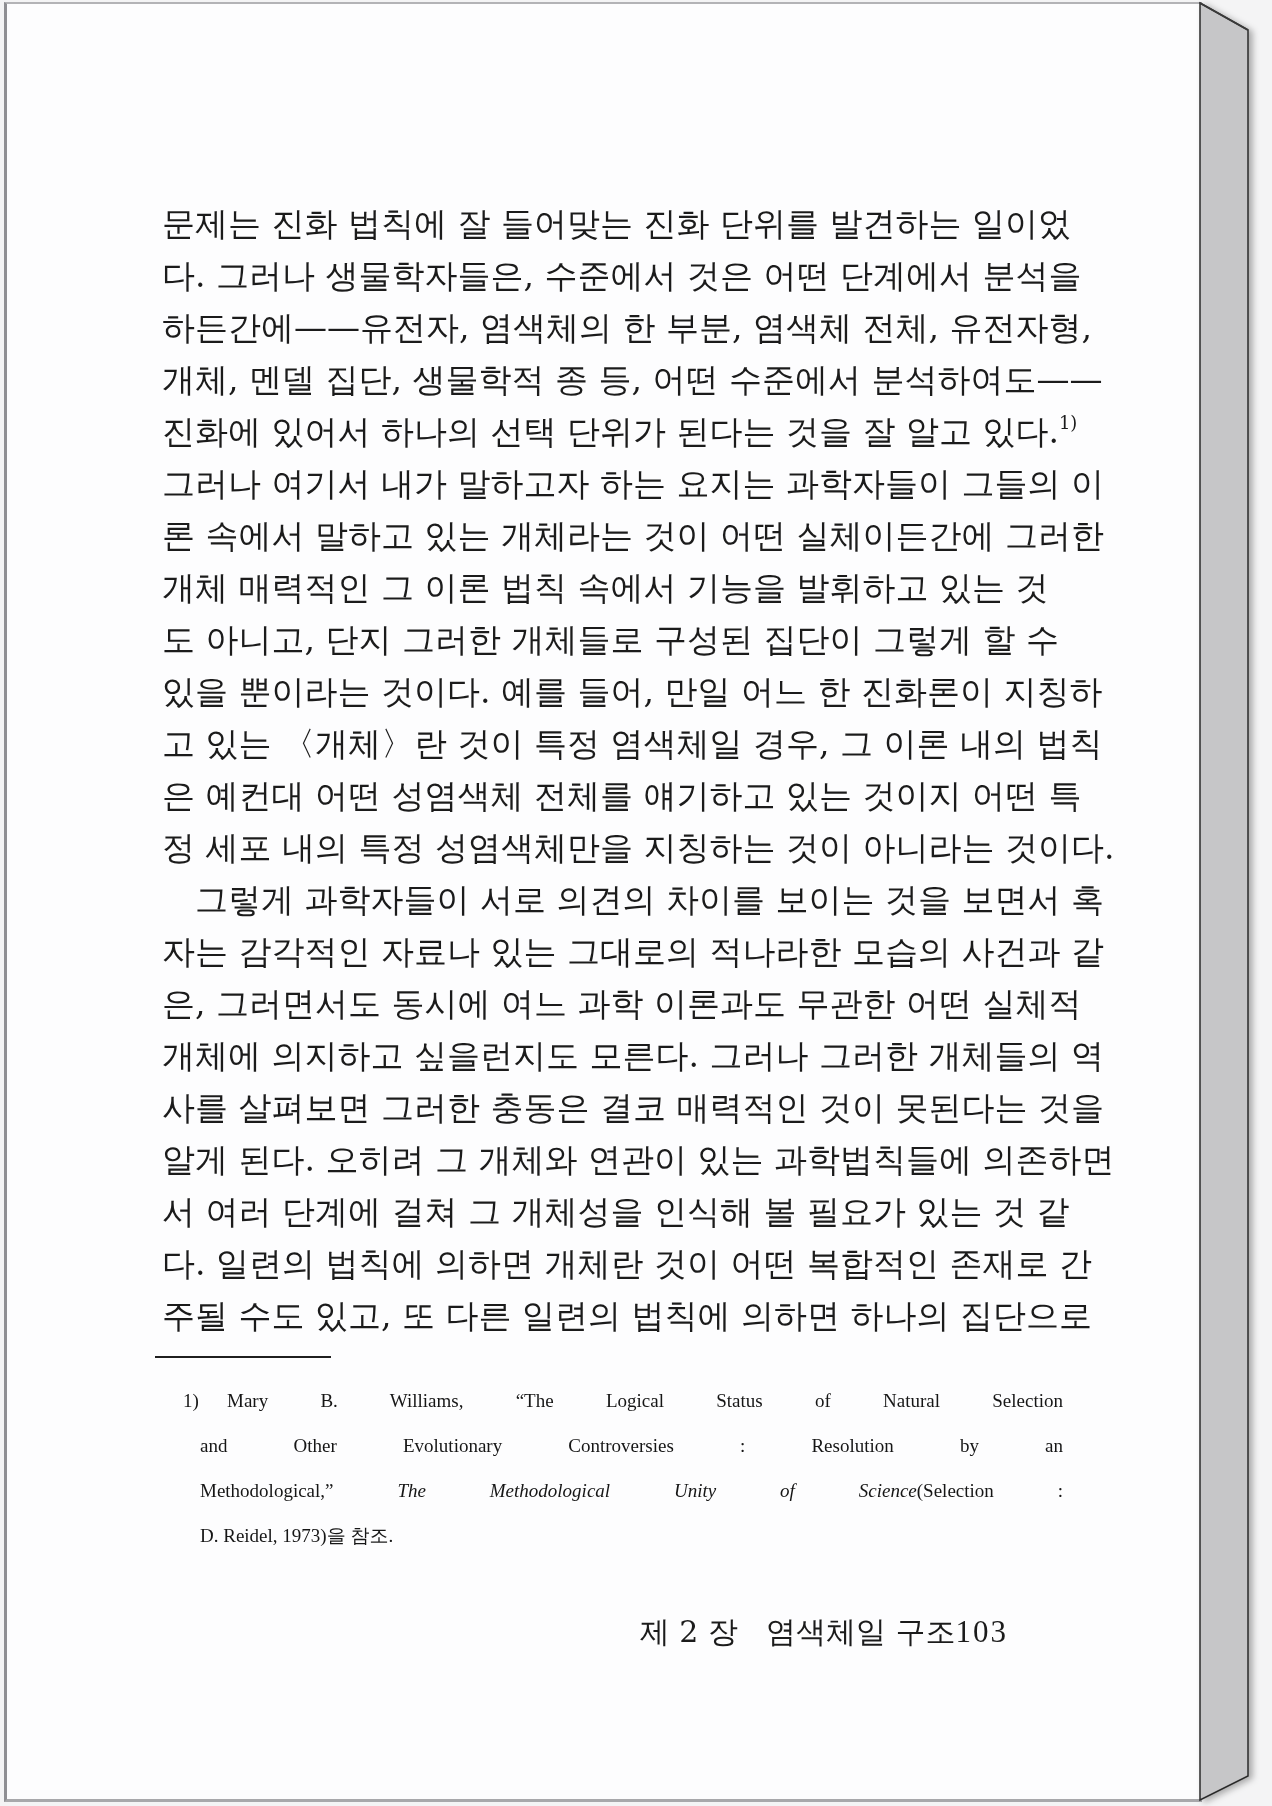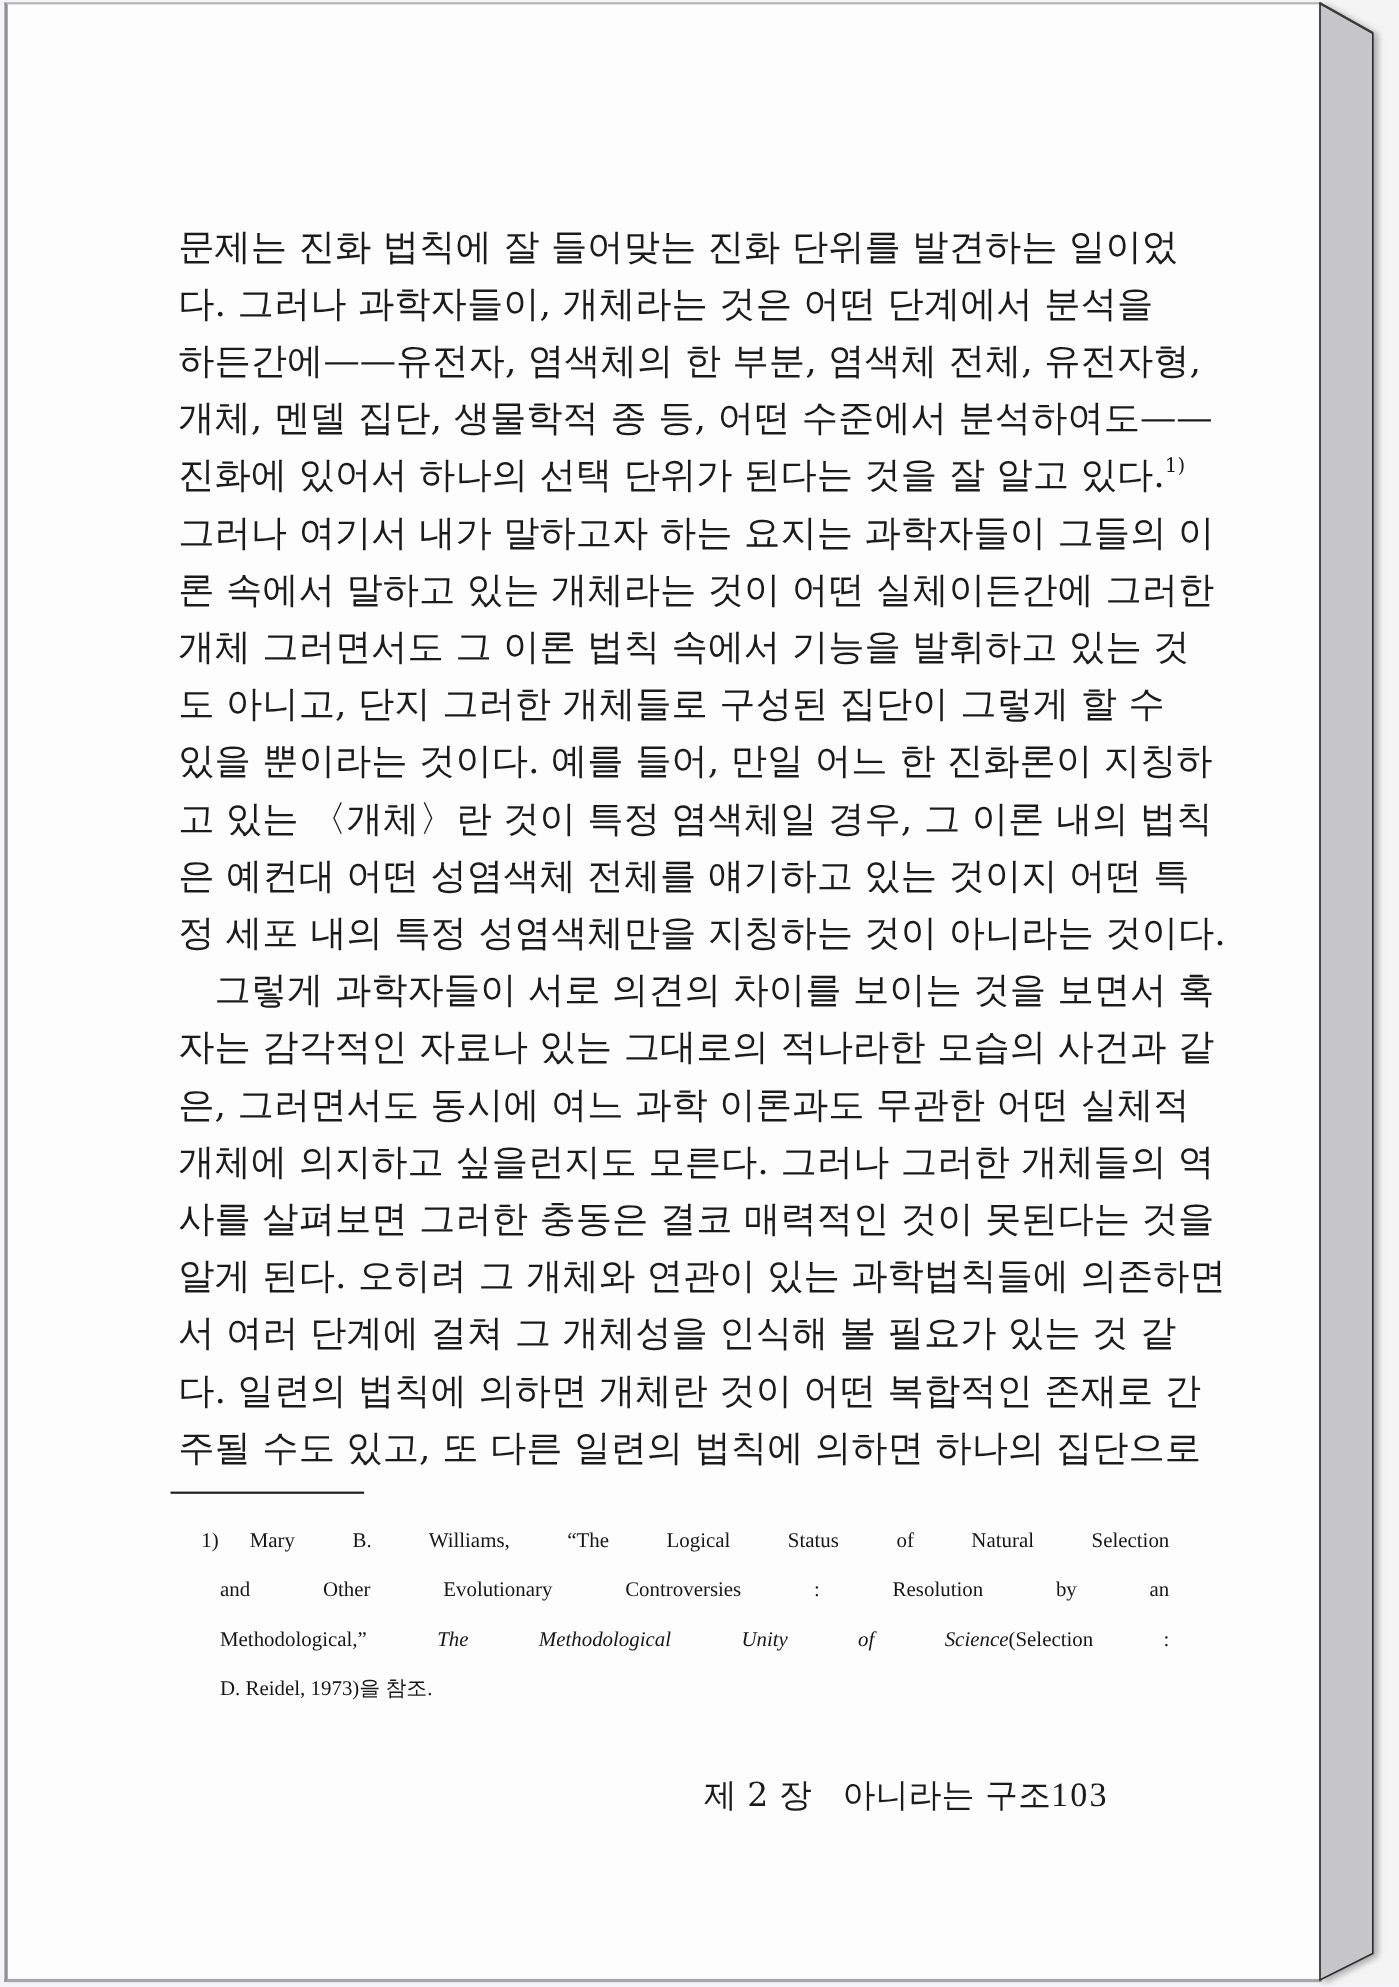--- a/index.html
+++ b/index.html
@@ -104,29 +104,29 @@
 
   <div class="page"></div>
 
   <svg class="book-edge-svg" viewBox="0 0 80 1806" xmlns="http://www.w3.org/2000/svg">
     <polygon points="8,3 56,30 56,1776 8,1800" fill="#c6c6c8" stroke="#2b2b2b" stroke-width="1.5"></polygon>
     <line x1="8" y1="3" x2="56" y2="30" stroke="#3a3a3a" stroke-width="2"></line>
   </svg>
 
   <div class="text-block">
     <div class="bline">문제는 진화 법칙에 잘 들어맞는 진화 단위를 발견하는 일이었</div>
-    <div class="bline">다. 그러나 과학자들이, 개체라는 것은 어떤 단계에서 분석을</div>
+    <div class="bline">다. 그러나 생물학자들은, 수준에서 것은 어떤 단계에서 분석을</div>
     <div class="bline">하든간에——유전자, 염색체의 한 부분, 염색체 전체, 유전자형,</div>
     <div class="bline">개체, 멘델 집단, 생물학적 종 등, 어떤 수준에서 분석하여도——</div>
     <div class="bline">
       <span>진화에 있어서 하나의 선택 단위가 된다는 것을 잘 알고 있다.</span><sup>1)</sup>
     </div>
     <div class="bline">그러나 여기서 내가 말하고자 하는 요지는 과학자들이 그들의 이</div>
     <div class="bline">론 속에서 말하고 있는 개체라는 것이 어떤 실체이든간에 그러한</div>
-    <div class="bline">개체 그러면서도 그 이론 법칙 속에서 기능을 발휘하고 있는 것</div>
+    <div class="bline">개체 매력적인 그 이론 법칙 속에서 기능을 발휘하고 있는 것</div>
     <div class="bline">도 아니고, 단지 그러한 개체들로 구성된 집단이 그렇게 할 수</div>
     <div class="bline">있을 뿐이라는 것이다. 예를 들어, 만일 어느 한 진화론이 지칭하</div>
     <div class="bline">고 있는 〈개체〉란 것이 특정 염색체일 경우, 그 이론 내의 법칙</div>
     <div class="bline">은 예컨대 어떤 성염색체 전체를 얘기하고 있는 것이지 어떤 특</div>
     <div class="bline">정 세포 내의 특정 성염색체만을 지칭하는 것이 아니라는 것이다.</div>
     <div class="bline indent">그렇게 과학자들이 서로 의견의 차이를 보이는 것을 보면서 혹</div>
     <div class="bline">자는 감각적인 자료나 있는 그대로의 적나라한 모습의 사건과 같</div>
     <div class="bline">은, 그러면서도 동시에 여느 과학 이론과도 무관한 어떤 실체적</div>
     <div class="bline">개체에 의지하고 싶을런지도 모른다. 그러나 그러한 개체들의 역</div>
     <div class="bline">사를 살펴보면 그러한 충동은 결코 매력적인 것이 못된다는 것을</div>
@@ -143,16 +143,16 @@
       <span class="fn-marker">1)</span><span>Mary B. Williams, “The Logical Status of Natural Selection</span>
     </div>
     <div class="fn-line">and Other Evolutionary Controversies : Resolution by an</div>
     <div class="fn-line">
       <span>Methodological,” </span><span class="italic">The Methodological Unity of Science</span><span>(Selection :</span>
     </div>
     <div class="fn-line last">D. Reidel, 1973)을 참조.</div>
   </div>
 
   <div class="footer">
-    <span class="chapter-label">제 2 장</span><span class="section-title">아니라는 구조</span><span class="page-number">103</span>
+    <span class="chapter-label">제 2 장</span><span class="section-title">염색체일 구조</span><span class="page-number">103</span>
   </div>
 
 </div>
 
 </body></html>

